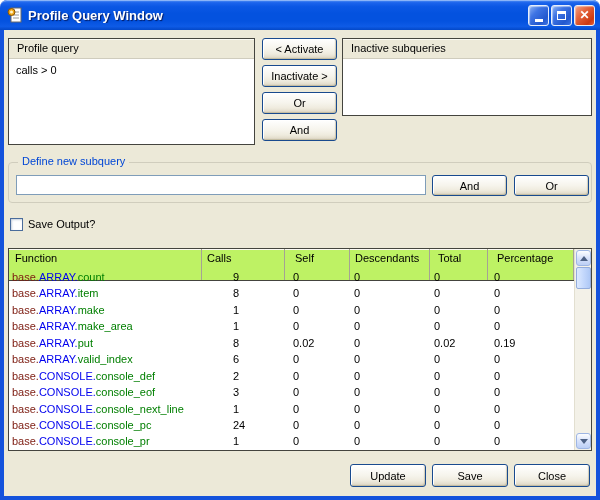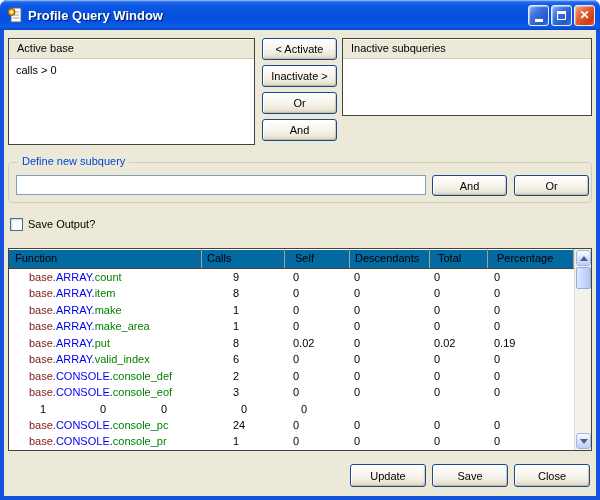--- a/index.html
+++ b/index.html
@@ -101,34 +101,34 @@
     box-shadow: inset 1px 1px 2px rgba(130,150,180,.45);
   }
   .checkbox-label { position:absolute; left:24px; top:188px; font-size:11px; color:#000; }
 
   
   .table {
     position:absolute; left:4px; top:218px; width:584px; height:203px;
     border:1px solid #44443E; background:#fff; overflow:hidden;
   }
   .thead {
-    display:flex; height:20px; background:#0369a1; border-bottom:1px solid #44443E;
+    display:flex; height:32px; background:#bef264; border-bottom:1px solid #44443E;
     box-shadow: inset 0 1px 0 #FBFAF4;
   }
   .th {
     font-size:11px; color:#000; line-height:19px; white-space:nowrap; overflow:hidden;
     border-right:1px solid #A5A294; cursor:default;
   }
   .tbody { position:absolute; left:0; top:20px; right:17px; bottom:0; overflow:hidden; }
   .row  { display:flex; height:16.45px; line-height:16.5px; cursor:default; }
   .cell { font-size:11px; color:#000; white-space:nowrap; overflow:hidden; }
 
   .c0 { width:193px; } .c1 { width:83px; } .c2 { width:65px; }
   .c3 { width:80px; }  .c4 { width:58px; } .c5 { width:86px; }
-  .cell.c0 { padding-left:20px; }  .th.c0 { padding-left:6px; }
+  .cell.c0 { padding-left:3px; }  .th.c0 { padding-left:6px; }
   .cell.c1 { padding-left:31px; } .th.c1 { padding-left:5px; }
   .cell.c2 { padding-left:8px; }  .th.c2 { padding-left:10px; }
   .cell.c3 { padding-left:4px; }  .th.c3 { padding-left:5px; }
   .cell.c4 { padding-left:4px; }  .th.c4 { padding-left:8px; }
   .cell.c5 { padding-left:6px; }  .th.c5 { padding-left:9px; }
 
   .fn-cluster { color:#7C1A0F; }
   .fn-class   { color:#0000EE; }
   .fn-feature { color:#007F00; }
 
@@ -176,21 +176,21 @@
         </span>
       <span class="tbtn close">
           <span class="glyph-close">✕</span>
         </span>
     </span>
   </div>
 
   <div class="client">
 
     <div class="panel panel-active">
-      <div class="panel-header">Active base</div>
+      <div class="panel-header">Profile query</div>
       <div class="panel-body">
         <div class="list-item">calls &gt; 0</div>
       </div>
     </div>
 
     <button class="xpbtn btn-activate">&lt; Activate</button>
     <button class="xpbtn btn-inactivate">Inactivate &gt;</button>
     <button class="xpbtn btn-or-mid">Or</button>
     <button class="xpbtn btn-and-mid">And</button>
 
@@ -277,20 +277,21 @@
           </div>
           <div class="row">
             <div class="cell c0"><span class="fn-cluster">base.</span><span class="fn-class">CONSOLE.</span><span class="fn-feature">console_eof</span></div>
             <div class="cell c1">3</div>
             <div class="cell c2">0</div>
             <div class="cell c3">0</div>
             <div class="cell c4">0</div>
             <div class="cell c5">0</div>
           </div>
           <div class="row">
+            <div class="cell c0"><span class="fn-cluster">base.</span><span class="fn-class">CONSOLE.</span><span class="fn-feature">console_next_line</span></div>
             <div class="cell c1">1</div>
             <div class="cell c2">0</div>
             <div class="cell c3">0</div>
             <div class="cell c4">0</div>
             <div class="cell c5">0</div>
           </div>
           <div class="row">
             <div class="cell c0"><span class="fn-cluster">base.</span><span class="fn-class">CONSOLE.</span><span class="fn-feature">console_pc</span></div>
             <div class="cell c1">24</div>
             <div class="cell c2">0</div>

